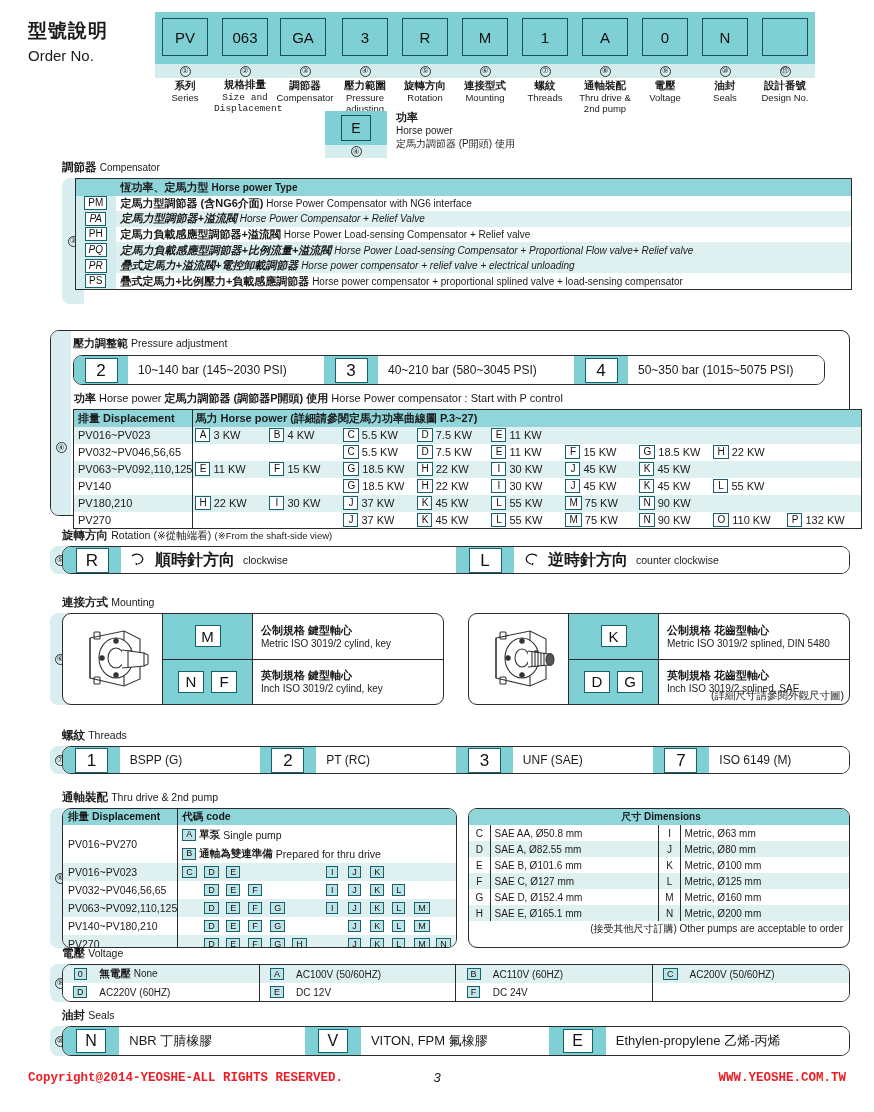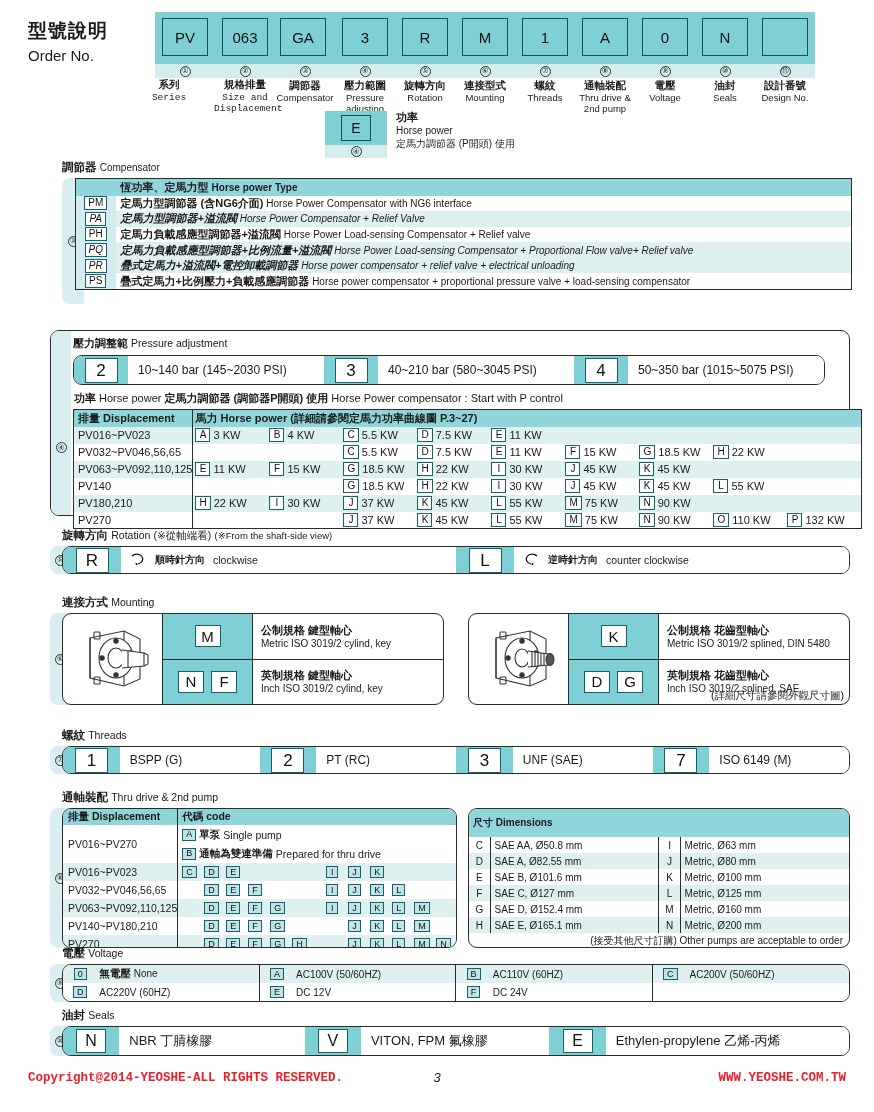--- a/index.html
+++ b/index.html
@@ -126,21 +126,21 @@
   
   #rot{ position:absolute; left:50px; top:528px; width:800px; }
   #rot .hd{ margin-left:12px; margin-bottom:3px;}
   #rot .wrap{ position:relative; height:28px;}
   #rot .tab{ position:absolute; left:0; top:0; width:20px; height:28px; background:#d9eef0;
              border-radius:8px 0 0 8px; display:flex; align-items:center; justify-content:center;}
   #rot .bar{ position:absolute; left:12px; top:0; width:788px; height:28px;
              border:1.3px solid #2b2b2b; border-radius:9px; overflow:hidden; display:flex;}
   #rot .k{ width:58px; background:#7ed0d4; display:flex; align-items:center; justify-content:center;}
   #rot .v{ flex:1; display:flex; align-items:center; padding-left:8px; gap:8px; font-size:11px; background:#fff;}
-  #rot .v .zh{ font-weight:bold; font-size:10px;text-align:center;}
+  #rot .v .zh{ font-weight:bold; font-size:16px;text-align:center;}
   #rot .v .en{ font-size:10.5px;}
 
   
   #mount{ position:absolute; left:50px; top:595px; width:800px; }
   #mount .hd{ margin-left:12px; margin-bottom:3px;}
   #mount .wrap{ position:relative; height:92px;}
   #mount .tab{ position:absolute; left:0; top:0; width:20px; height:92px; background:#d9eef0;
                border-radius:8px 0 0 8px; display:flex; align-items:center; justify-content:center;}
   .mcard{ position:absolute; top:0; width:382px; height:92px; border:1.3px solid #2b2b2b;
           border-radius:9px; overflow:hidden; background:#fff; display:flex;}
@@ -181,21 +181,21 @@
   #tdtable td{ font-size:10.5px; padding:0; vertical-align:middle; height:17px;}
   #tdtable tr.hdr td{ background:#8fd5d9; font-weight:bold; height:16px;}
   #tdtable td.d{ width:118px; padding-left:5px; border-right:1.2px solid #2b2b2b;}
   #tdtable td.c{ padding-left:4px;}
   #tdtable td.c2{ padding-left:4px; height:18px;}
   .gridcells{ display:flex; align-items:center; height:18px;}
   .gridcells span.slot{ width:22px; display:flex; justify-content:flex-start;}
   .gridcells span.gap{ width:12px;}
   #dimtable{ border-collapse:collapse; width:100%;}
   #dimtable td{ font-size:10px; height:16px; padding:0 0 0 4px; vertical-align:middle;}
-  #dimtable tr.hdr td{ background:#8fd5d9; font-weight:bold; height:28px;}
+  #dimtable tr.hdr td{ background:#8fd5d9; font-weight:bold; height:16px;text-align:center;}
   #dimtable td.kk{ width:20px; text-align:center; padding:0; border-right:1.1px solid #2b2b2b;}
   #dimtable td.vv{ width:160px; border-right:1.1px solid #2b2b2b;}
   #dimtable td.vv2{ width:160px;}
   #dimtable tr.foot td{ text-align:right; padding-right:6px; font-size:10px; height:16px;}
 
   
   #volt{ position:absolute; left:50px; top:946px; width:800px;}
   #volt .hd{ margin-left:12px; margin-bottom:3px;}
   #volt .wrap{ position:relative; height:38px;}
   #volt .tab{ position:absolute; left:0; top:0; width:20px; height:38px; background:#d9eef0;
@@ -240,21 +240,21 @@
     </div>
     <div class="strip"></div>
     <div class="strip2"></div>
     <div id="hdr-cells">
         <div class="ocell" style="left: 162px;">
           <div class="obox">PV</div>
         </div>
         <div class="onum" style="left: 162px;">
           <span class="circnum">①</span>
         </div>
-        <div class="olab" style="left: 138px; font-family: Liberation Mono, monospace;"><span class="zh">系列</span><span>Series</span></div>
+        <div class="olab" style="left: 154px;"><span class="zh">系列</span><span>Series</span></div>
         <div class="ocell" style="left: 222px;">
           <div class="obox">063</div>
         </div>
         <div class="onum" style="left: 222px;">
           <span class="circnum">②</span>
         </div>
         <div class="olab" style="left: 214px; font-family: Liberation Mono, monospace;"><span class="zh">規格排量</span><span>Size and Displacement</span></div>
         <div class="ocell" style="left: 280px;">
           <div class="obox">GA</div>
         </div>
@@ -365,21 +365,21 @@
             <tr class="row-alt">
               <td class="k"><span class="code-box sm">PQ</span></td>
               <td class="v" style="background:#dff0f1"><span class="zh">定馬力負載感應型調節器+比例流量+溢流閥</span><span class="en"> Horse Power Load-sensing Compensator + Proportional Flow valve+ Relief valve</span></td>
             </tr>
             <tr class="row-alt">
               <td class="k"><span class="code-box sm">PR</span></td>
               <td class="v" style="background:#dff0f1"><span class="zh">疊式定馬力+溢流閥+電控卸載調節器</span><span class="en"> Horse power compensator + relief valve + electrical unloading</span></td>
             </tr>
             <tr class="white">
               <td class="k"><span class="code-box sm">PS</span></td>
-              <td class="v" style="background:#ffffff"><span class="zh">疊式定馬力+比例壓力+負載感應調節器</span><span class="en"> Horse power compensator + proportional pressure valve + load-sensing compensator</span></td>
+              <td class="v" style="background:#ffffff"><span class="zh">疊式定馬力+比例壓力+負載感應調節器</span><span class="en"> Horse power compensator + proportional splined valve + load-sensing compensator</span></td>
             </tr>
           </tbody>
         </table>
     </div>
   </div>
 
   <div id="pressure">
     <div class="outer">
       <div class="tab">
         <span class="circnum">④</span>

